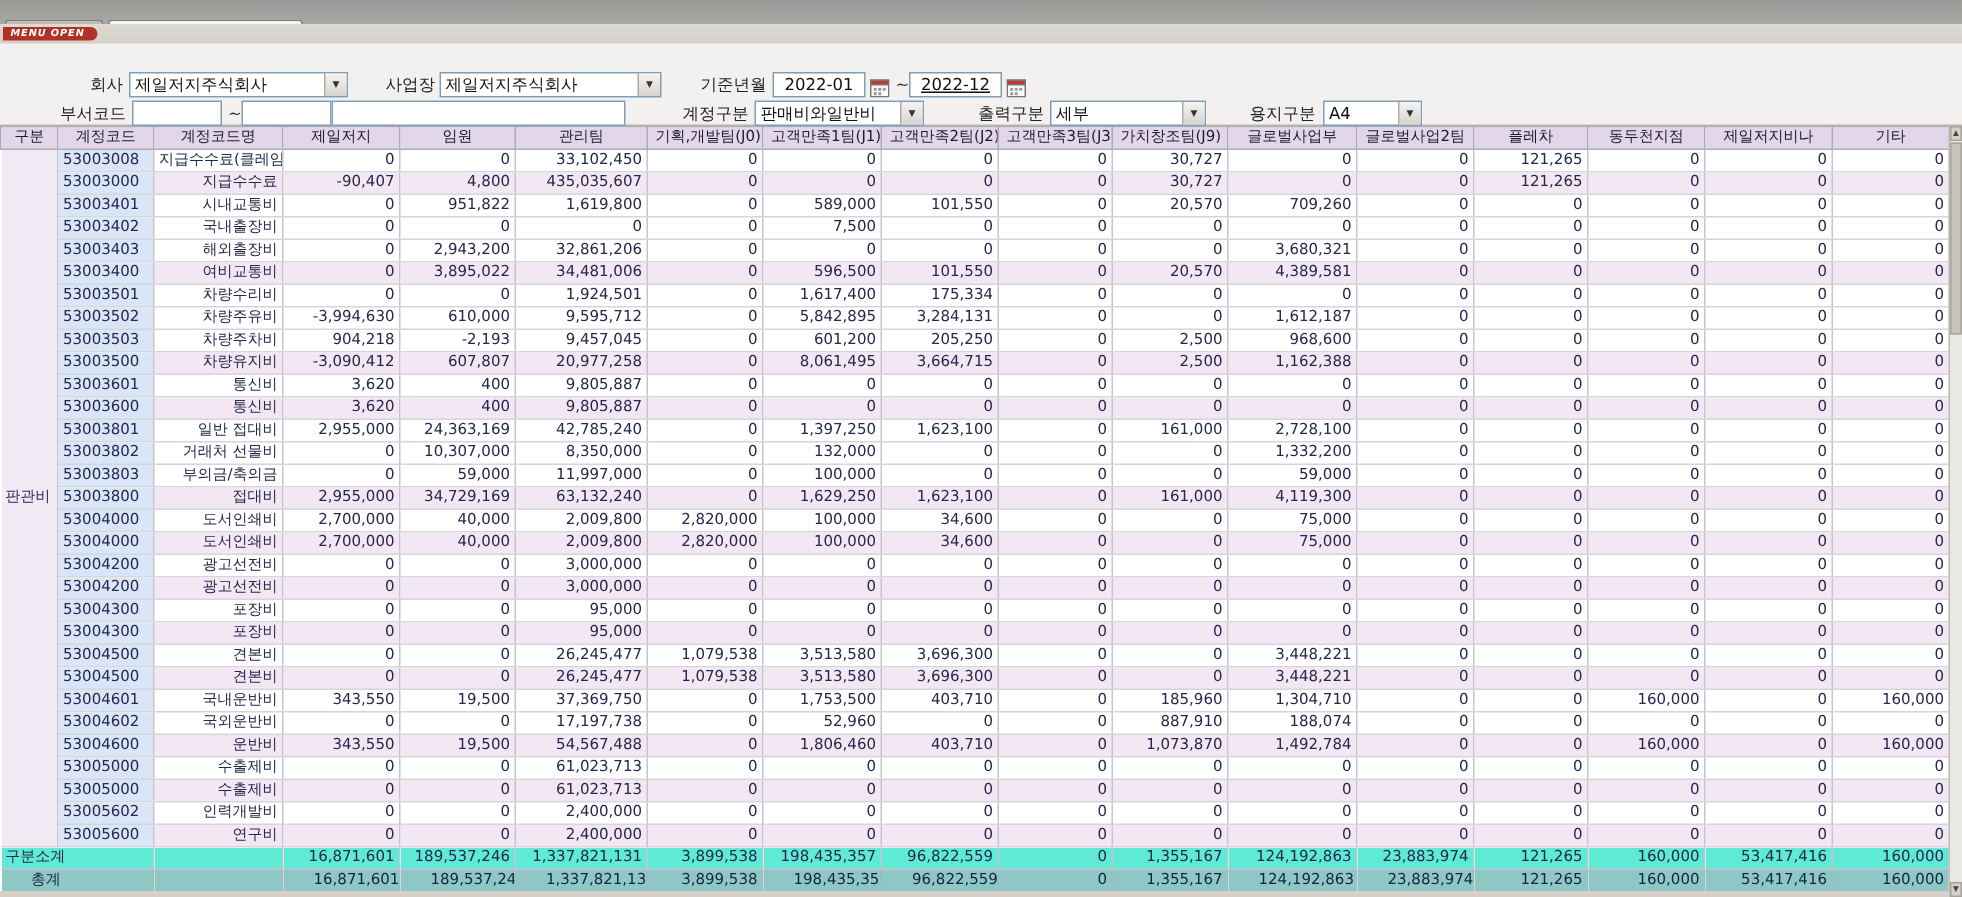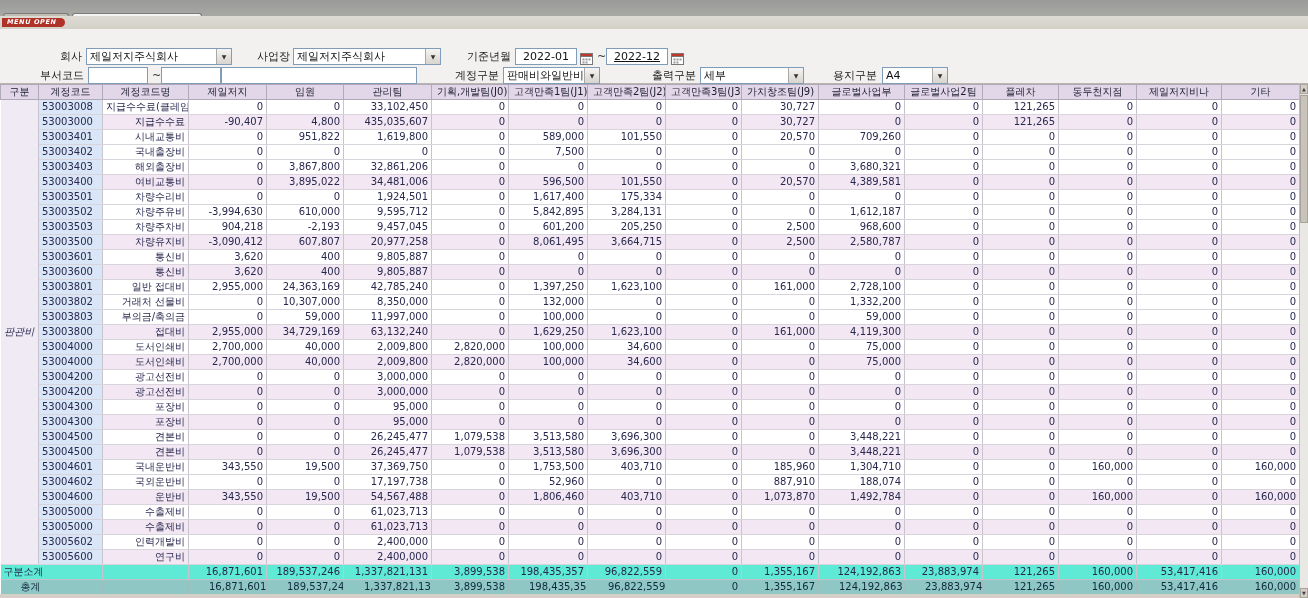--- a/index.html
+++ b/index.html
@@ -51,21 +51,21 @@
     color:#28284e; }
   tr.row-detail   { background:#fff; }
   tr.row-subtotal { background:var(--subtotal-bg,#F2E7F3); }
   tr.row-section-total { background:#5eead4; }
   tr.row-section-total td { border-bottom-color:#c9bdd0; }
   tr.row-grand-total { background:var(--total-bg,#8FC7C5); }
   tr.row-grand-total td { border-bottom-color:#79b3b1; border-right-color:#9fbdbc; color:#10283c;padding-left:20px; }
   .code-cell { background:var(--code-bg,#D9E6F7); color:var(--code-fg,#2244CC); padding-left:2px;margin-top:10px; }
   .name-cell { text-align:right; color:#222; }
   .num-cell  { text-align:right; }
-  .group-cell { background:#F0EAF5; text-align:center; vertical-align:middle; color:#222;font-style:italic; }
+  .group-cell { background:#F0EAF5; vertical-align:middle; color:#222; }
   .summary-label { text-align:left; padding-left:4px; color:#1c1c30; }
 
   
   .vscroll { position:absolute; top:84px; right:0; width:9px; bottom:0;
     background:#eae8e4; border-left:1px solid #c0bdb6; }
   .vs-btn { position:absolute; left:0; right:0; height:10px; background:#d4d0c8;
     border:1px solid #a8a49c; font-size:5px; text-align:center; line-height:8px; color:#444; }
   .vs-up { top:0; } .vs-down { bottom:0; }
   .vs-thumb { position:absolute; left:0; right:0; top:11px; height:128px;
     background:#c8c4bc; border:1px solid #a8a49c; }
@@ -129,21 +129,21 @@
         <rect x="5.5" y="9.5" width="2" height="2" fill="#999"></rect>
       </svg>
     </span>
 
     <span class="f-label" style="left:40px;top:38px">부서코드</span>
     <input class="textbox" style="left: 88px; top: 38px; width: 60px;" value="">
     <span class="sep" style="left:152px;top:38px">~</span>
     <input class="textbox" style="left: 161px; top: 38px; width: 60px;" value="">
     <input class="textbox" style="left: 221px; top: 38px; width: 196px;" value="">
     <span class="f-label" style="left:455px;top:38px">계정구분</span>
-    <div class="combo" style="left:503px;top:38px;width:97px">
+    <div class="combo" style="left:503px;top:38px;width:113px">
       <span class="combo-text">판매비와일반비</span>
       <span class="arrow">▼</span>
     </div>
     <span class="f-label" style="left:652px;top:38px">출력구분</span>
     <div class="combo" style="left:700px;top:38px;width:104px">
       <span class="combo-text">세부</span>
       <span class="arrow">▼</span>
     </div>
     <span class="f-label" style="left:833px;top:38px">용지구분</span>
     <div class="combo" style="left:882px;top:38px;width:66px">
@@ -264,21 +264,21 @@
           <td class="num-cell">0</td>
           <td class="num-cell">0</td>
           <td class="num-cell">0</td>
           <td class="num-cell">0</td>
           <td class="num-cell">0</td>
         </tr>
         <tr class="row-detail">
           <td class="code-cell">53003403</td>
           <td class="name-cell">해외출장비</td>
           <td class="num-cell">0</td>
-          <td class="num-cell">3,867,800</td>
+          <td class="num-cell">2,943,200</td>
           <td class="num-cell">32,861,206</td>
           <td class="num-cell">0</td>
           <td class="num-cell">0</td>
           <td class="num-cell">0</td>
           <td class="num-cell">0</td>
           <td class="num-cell">0</td>
           <td class="num-cell">3,680,321</td>
           <td class="num-cell">0</td>
           <td class="num-cell">0</td>
           <td class="num-cell">0</td>
@@ -361,21 +361,21 @@
           <td class="code-cell">53003500</td>
           <td class="name-cell">차량유지비</td>
           <td class="num-cell">-3,090,412</td>
           <td class="num-cell">607,807</td>
           <td class="num-cell">20,977,258</td>
           <td class="num-cell">0</td>
           <td class="num-cell">8,061,495</td>
           <td class="num-cell">3,664,715</td>
           <td class="num-cell">0</td>
           <td class="num-cell">2,500</td>
-          <td class="num-cell">2,580,787</td>
+          <td class="num-cell">1,162,388</td>
           <td class="num-cell">0</td>
           <td class="num-cell">0</td>
           <td class="num-cell">0</td>
           <td class="num-cell">0</td>
           <td class="num-cell">0</td>
         </tr>
         <tr class="row-detail">
           <td class="code-cell">53003601</td>
           <td class="name-cell">통신비</td>
           <td class="num-cell">3,620</td>

